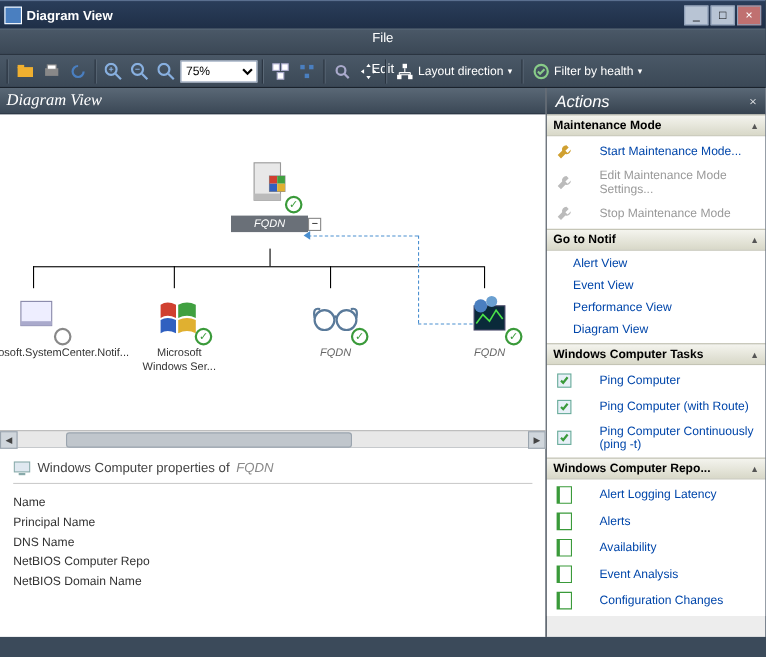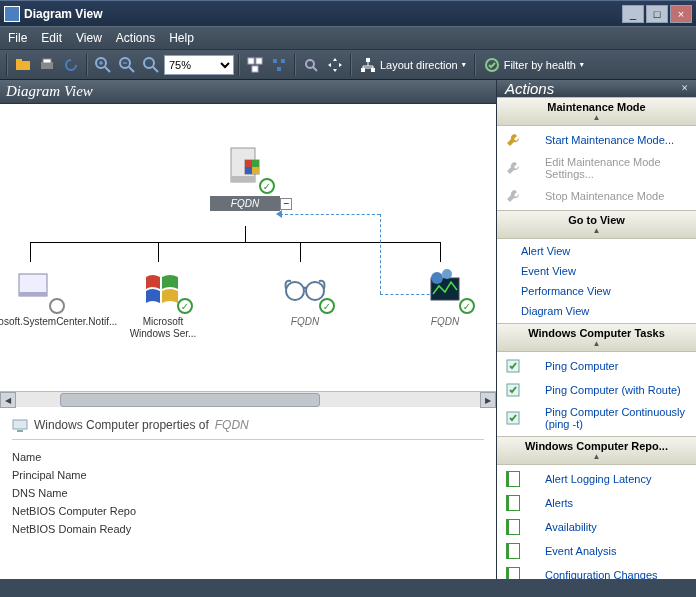--- a/index.html
+++ b/index.html
@@ -7,21 +7,21 @@
 
 
 .titlebar { height: 26px; background: linear-gradient(#2a3d5a, #1f2f47); display: flex; align-items: center; padding: 0 4px; color: #fff; border-top: 1px solid #5a6f8f; }
 .titlebar .app-icon { width: 16px; height: 16px; background: #4a7fc0; margin-right: 4px; border: 1px solid #fff; }
 .titlebar .title { flex: 1; font-weight: bold; font-size: 12px; }
 .titlebar .winbtns { display: flex; gap: 2px; }
 .titlebar .wb { width: 22px; height: 18px; background: #b8c4d4; display: flex; align-items: center; justify-content: center; cursor: pointer; font-size: 11px; font-family: Arial; color: #000; border: 1px solid #8fa0b8; }
 .titlebar .wb.close { background: #c07070; color:#fff; }
 
 
-.menubar { height: 24px; background: linear-gradient(#4a5867, #3b4856); display: flex; align-items: center; padding: 0 8px; gap: 14px; color: #fff; border-top: 1px solid #5c6b7a; border-bottom: 1px solid #2a3440; }
+.menubar { height: 24px; background: linear-gradient(#4a5867, #3b4856); display: flex; align-items: center; padding: 0 8px; gap: 14px; color: #fff; border-top: 1px solid #5c6b7a; border-bottom: 1px solid #2a3440; flex-direction: column; }
 .menubar .mi { cursor: pointer; font-size: 12px; }
 
 
 .toolbar { height: 30px; background: linear-gradient(#4a5867, #3b4856); display: flex; align-items: center; padding: 0 4px; gap: 2px; border-bottom: 1px solid #1a222c; }
 .toolbar .sep { width: 2px; height: 22px; border-left: 1px solid #2a3440; border-right: 1px solid #5a6876; margin: 0 2px; }
 .toolbar .tb { width: 22px; height: 22px; display: flex; align-items: center; justify-content: center; cursor: pointer; border-radius: 2px; }
 .toolbar select.zoom { width: 70px; height: 20px; font-size: 11px; background: #fff; border: 1px solid #8fa0b8; }
 .toolbar .txtbtn { color: #fff; font-size: 11px; padding: 0 4px; display: flex; align-items: center; gap: 4px; cursor: pointer; height: 22px; }
 .toolbar .txtbtn::after { content: "▾"; font-size: 8px; }
 
@@ -52,21 +52,21 @@
 
 .detail-header { height: 18px; background: linear-gradient(#4a5867,#3b4856); color:#fff; font-size:11px; padding: 0 6px; display:flex; align-items:center; border-top:1px solid #2a3440; border-bottom:1px solid #2a3440;}
 .detail-pane { background:#fff; padding: 10px 12px; height: 172px; overflow:auto; }
 .detail-title { font-size:12px; color:#444; padding-bottom:6px; border-bottom:1px solid #ccc; margin-bottom:8px; display:flex; align-items:center; gap:6px; }
 .detail-title .fq { color:#888; font-style:italic; }
 .detail-list .row { padding: 3px 0; color:#333; font-size:11px; }
 
 
 .actions-header { height: 24px; background: linear-gradient(#5a6876, #36424f); color:#fff; font-size:15px; font-style: italic; font-family: Georgia, serif; padding:0 8px; display:flex; align-items:center; justify-content:space-between; }
 .actions-header .x { cursor:pointer; font-style:normal; font-family: Tahoma; font-size:12px; }
-.section-hdr { background: linear-gradient(#f4f4ee,#d8d8c8); font-weight:bold; font-size:11px; padding:3px 6px; border-top:1px solid #c0c0b0; border-bottom:1px solid #c0c0b0; display:flex; justify-content:space-between; align-items:center; cursor:pointer;flex-direction:column; }
+.section-hdr { background: linear-gradient(#f4f4ee,#d8d8c8); font-weight:bold; font-size:11px; padding:3px 6px; border-top:1px solid #c0c0b0; border-bottom:1px solid #c0c0b0; display:flex; justify-content:space-between; align-items:center; cursor:pointer; }
 .section-hdr .chev { font-size:8px; color:#555; }
 .section-body { padding:2px 0; background:#fff; }
 .action-item { display:flex; align-items:center; gap:24px; padding:4px 8px; font-size:11px; color:#0046aa; cursor:pointer; }
 .action-item.disabled { color:#999; cursor:default; }
 .action-item .ai { width:16px; height:16px; flex-shrink:0; display:flex; align-items:center; justify-content:center; }
 .action-item.link { color:#0046aa; padding-left: 24px; }
 .report-icon { width:14px; height:16px; background:#fff; border:1px solid #3a9a3a; border-left:3px solid #3a9a3a; }
 
 
 .statusbar { height: 18px; background: linear-gradient(#4a5867,#36424f); color:#fff; font-size:11px; padding:0 6px; display:flex; align-items:flex-start;margin-top:48px; }
@@ -300,21 +300,21 @@
             <rect x="5" y="13" width="6" height="2" fill="#8aa"></rect>
           </svg>
         <span>Windows Computer properties of</span>
         <span class="fq">FQDN</span>
       </div>
       <div class="detail-list">
         <div class="row">Name</div>
         <div class="row">Principal Name</div>
         <div class="row">DNS Name</div>
         <div class="row">NetBIOS Computer Repo</div>
-        <div class="row">NetBIOS Domain Ready</div>
+        <div class="row">NetBIOS Domain Name</div>
       </div>
     </div>
   </div>
 
   <div class="right-col">
     <div class="actions-header">
       <span>Actions</span>
       <span class="x">×</span>
     </div>
 
@@ -343,21 +343,21 @@
         <span class="ai">
             <svg width="16" height="16" viewBox="0 0 16 16">
               <path d="M10 2a4 4 0 0 0-4 5L2 11l3 3 4-4a4 4 0 0 0 5-4l-3 3-2-2 3-3z" fill="#bbb"></path>
             </svg>
           </span>
         <span>Stop Maintenance Mode</span>
       </div>
     </div>
 
     <div class="section-hdr">
-      <span>Go to View</span>
+      <span>Go to Notif</span>
       <span class="chev">▲</span>
     </div>
     <div class="section-body">
       <div class="action-item link">
           <span>Alert View</span>
         </div>
       <div class="action-item link">
           <span>Event View</span>
         </div>
       <div class="action-item link">

